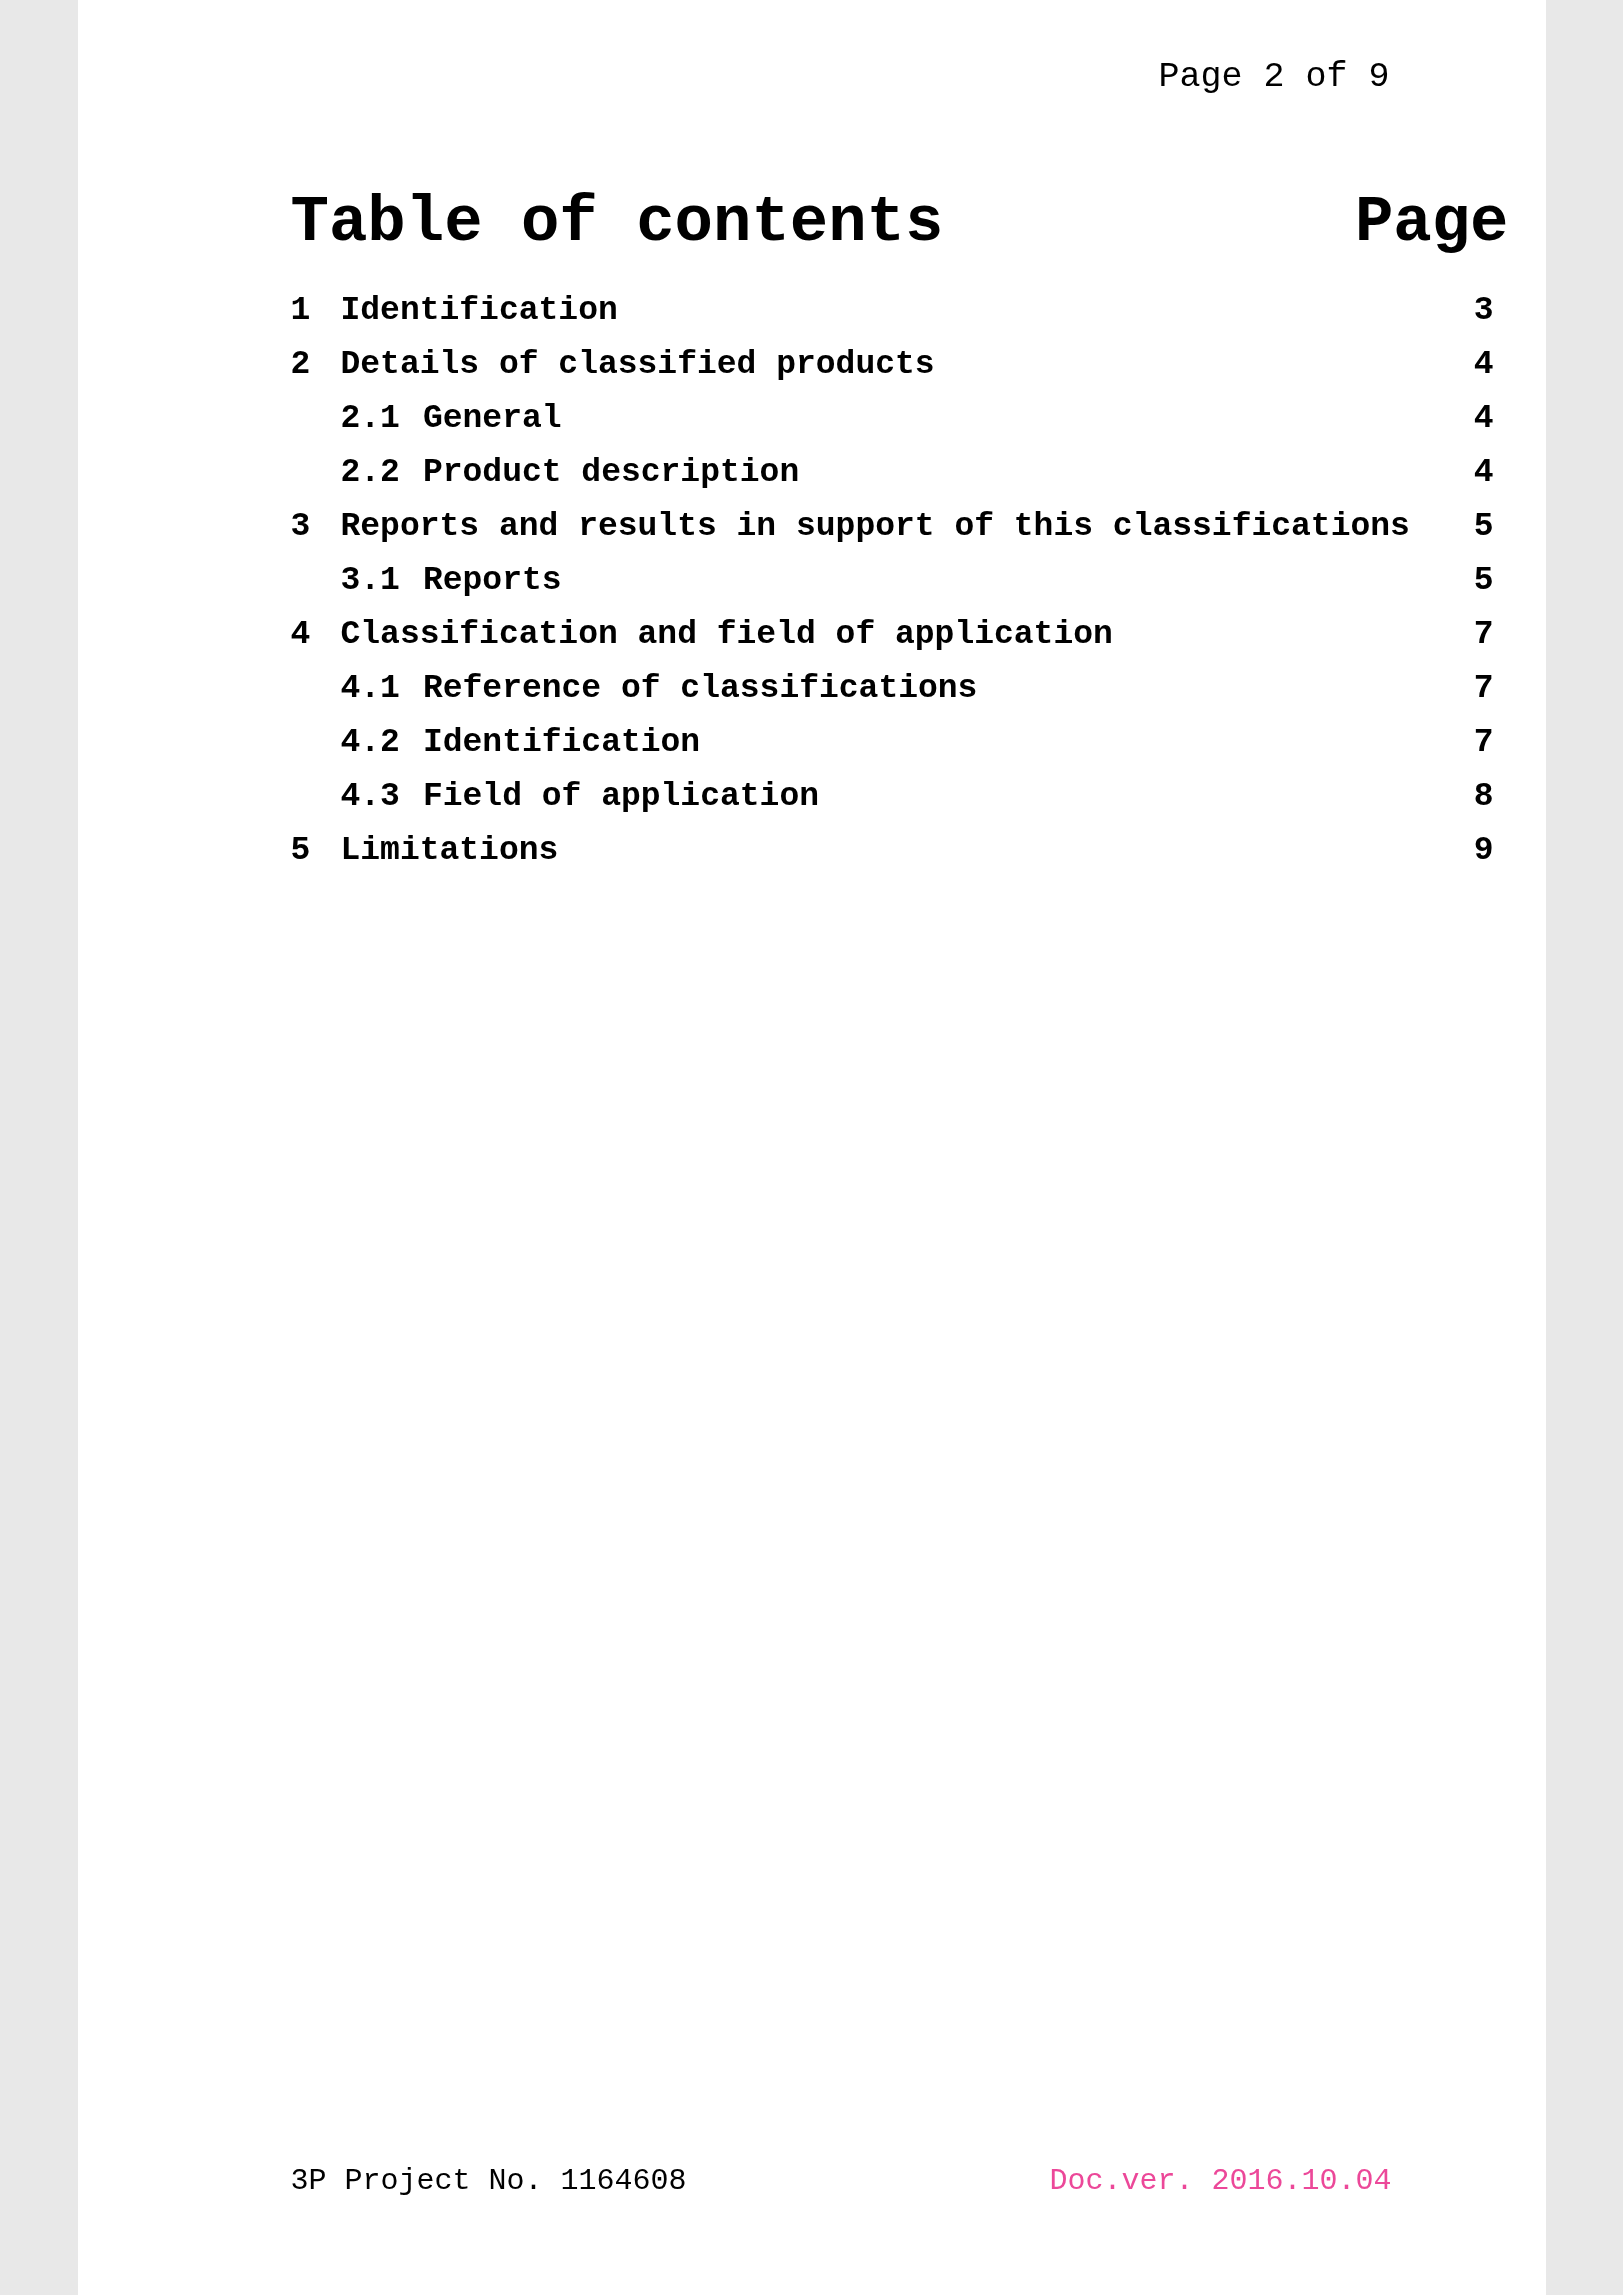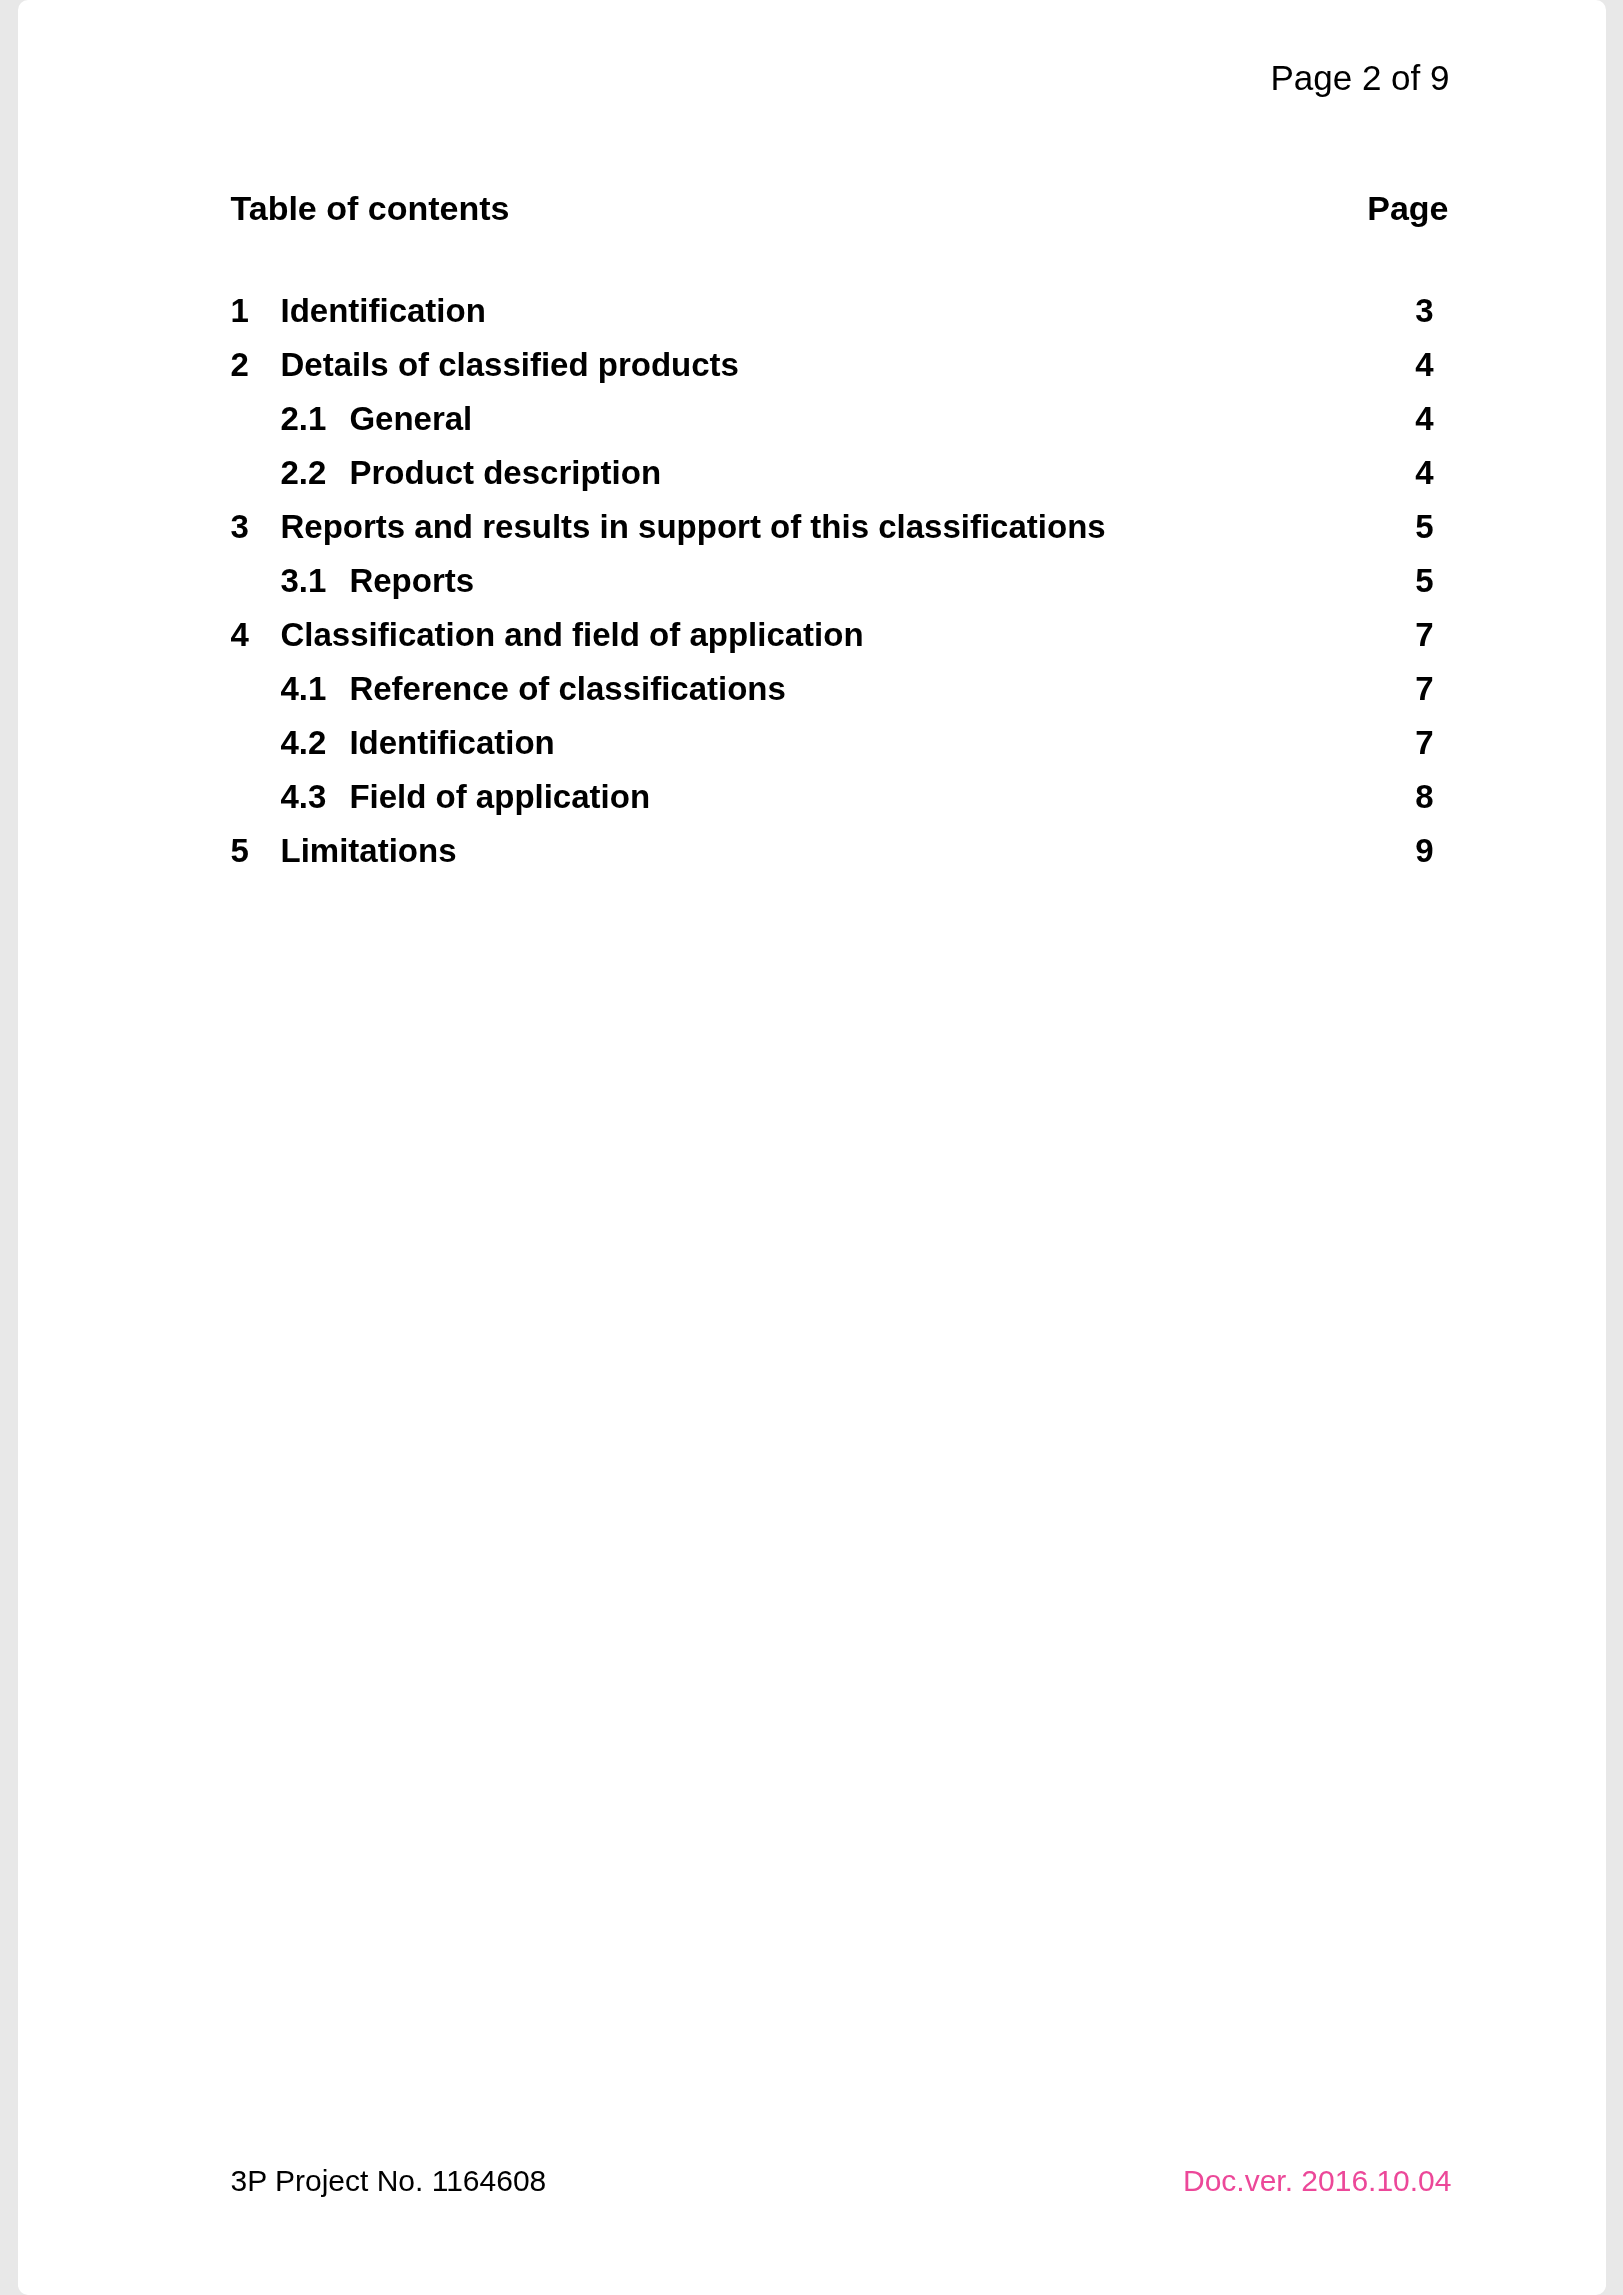--- a/index.html
+++ b/index.html
@@ -1,43 +1,42 @@
 <!DOCTYPE html>
 <html style="font-size:10.5px"><head>
 <meta charset="utf-8">
 <style>
   html, body { margin: 0; padding: 0; background: #e8e8e8; }
   .page {
     position: relative;
-    width: 1588px;
+    width: 1468px;
     height: 2295px;
     margin: 0 auto;
     background: #ffffff;
-    font-family: Liberation Sans, sans-serif;
+    font-family: Liberation Mono, monospace;
     color: #000000;
     overflow: hidden;
-    border-radius: 10px;
   }
   .page-header {
     position: absolute;
     top: 60px;
     right: 156px;
     font-size: 35px;
     line-height: 1.0;
     white-space: pre;
   }
   .toc-header {
     position: absolute;
     top: 191px;
     left: 213px;
     width: 1218px;
     display: flex;
     justify-content: space-between;
     align-items: center;
-    font-size: 34px;
+    font-size: 64px;
     font-weight: bold;
     line-height: 1.0;
     white-space: pre;
   }
   .toc-list {
     position: absolute;
     top: 284px;
     left: 213px;
     width: 1203px;
   }

